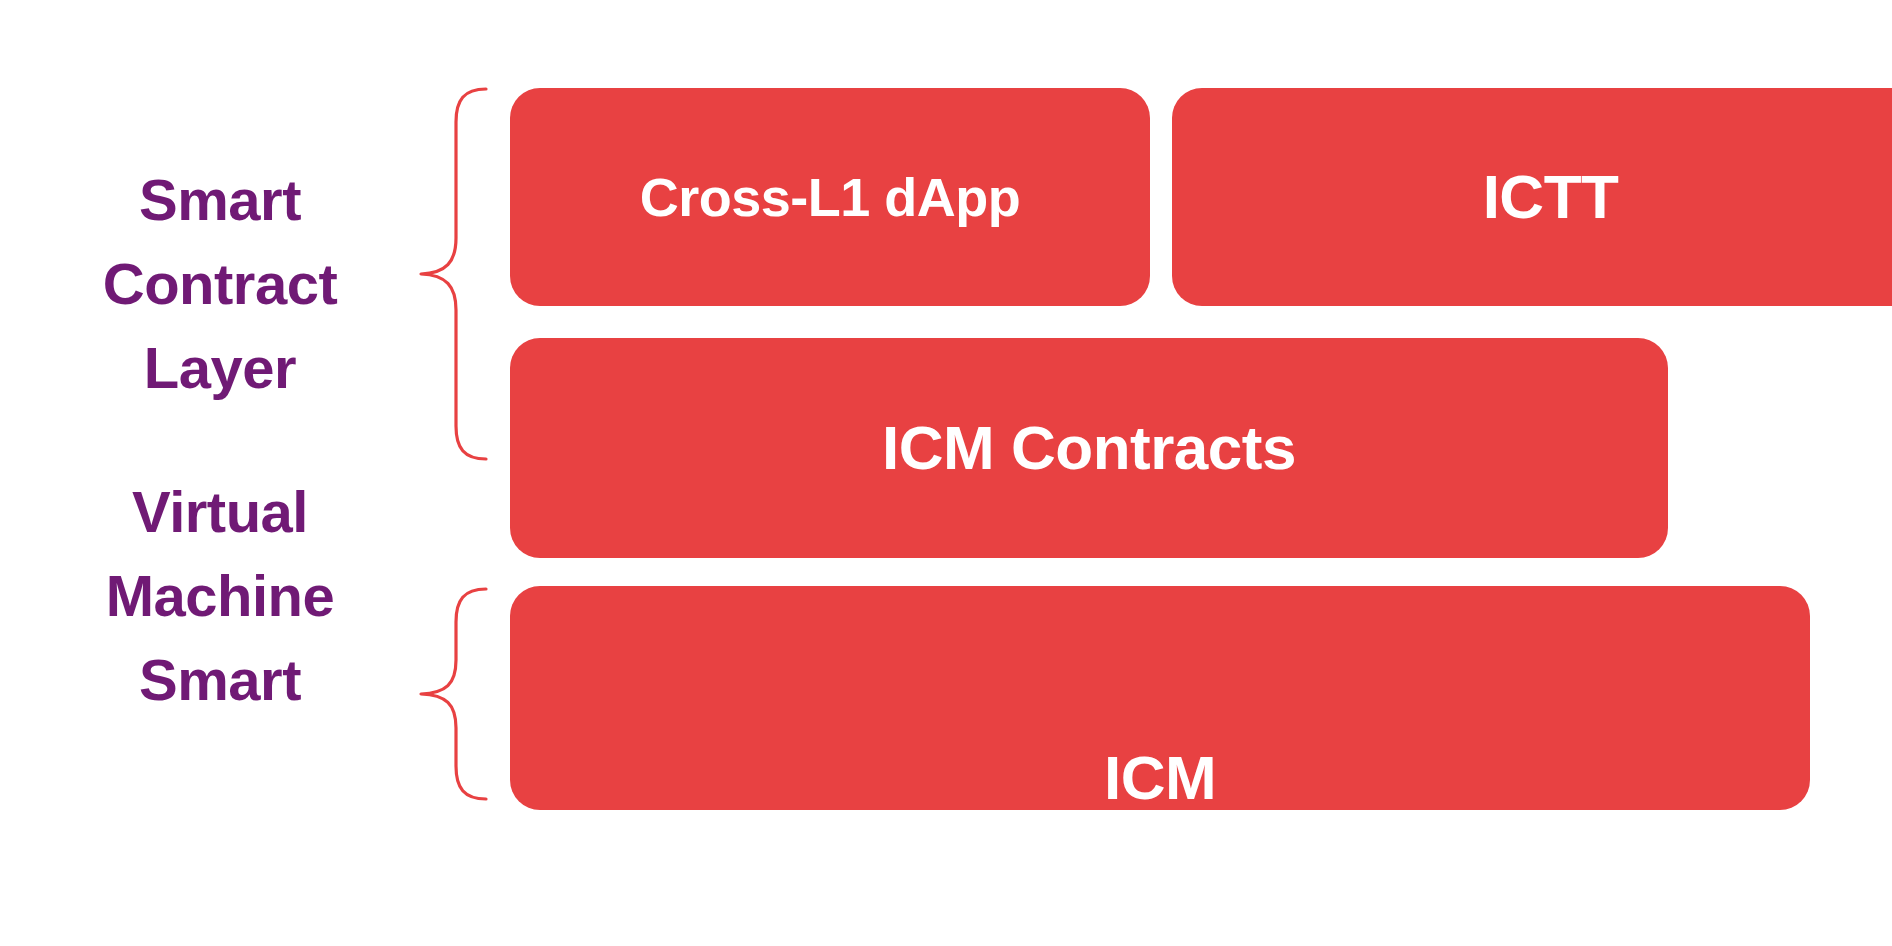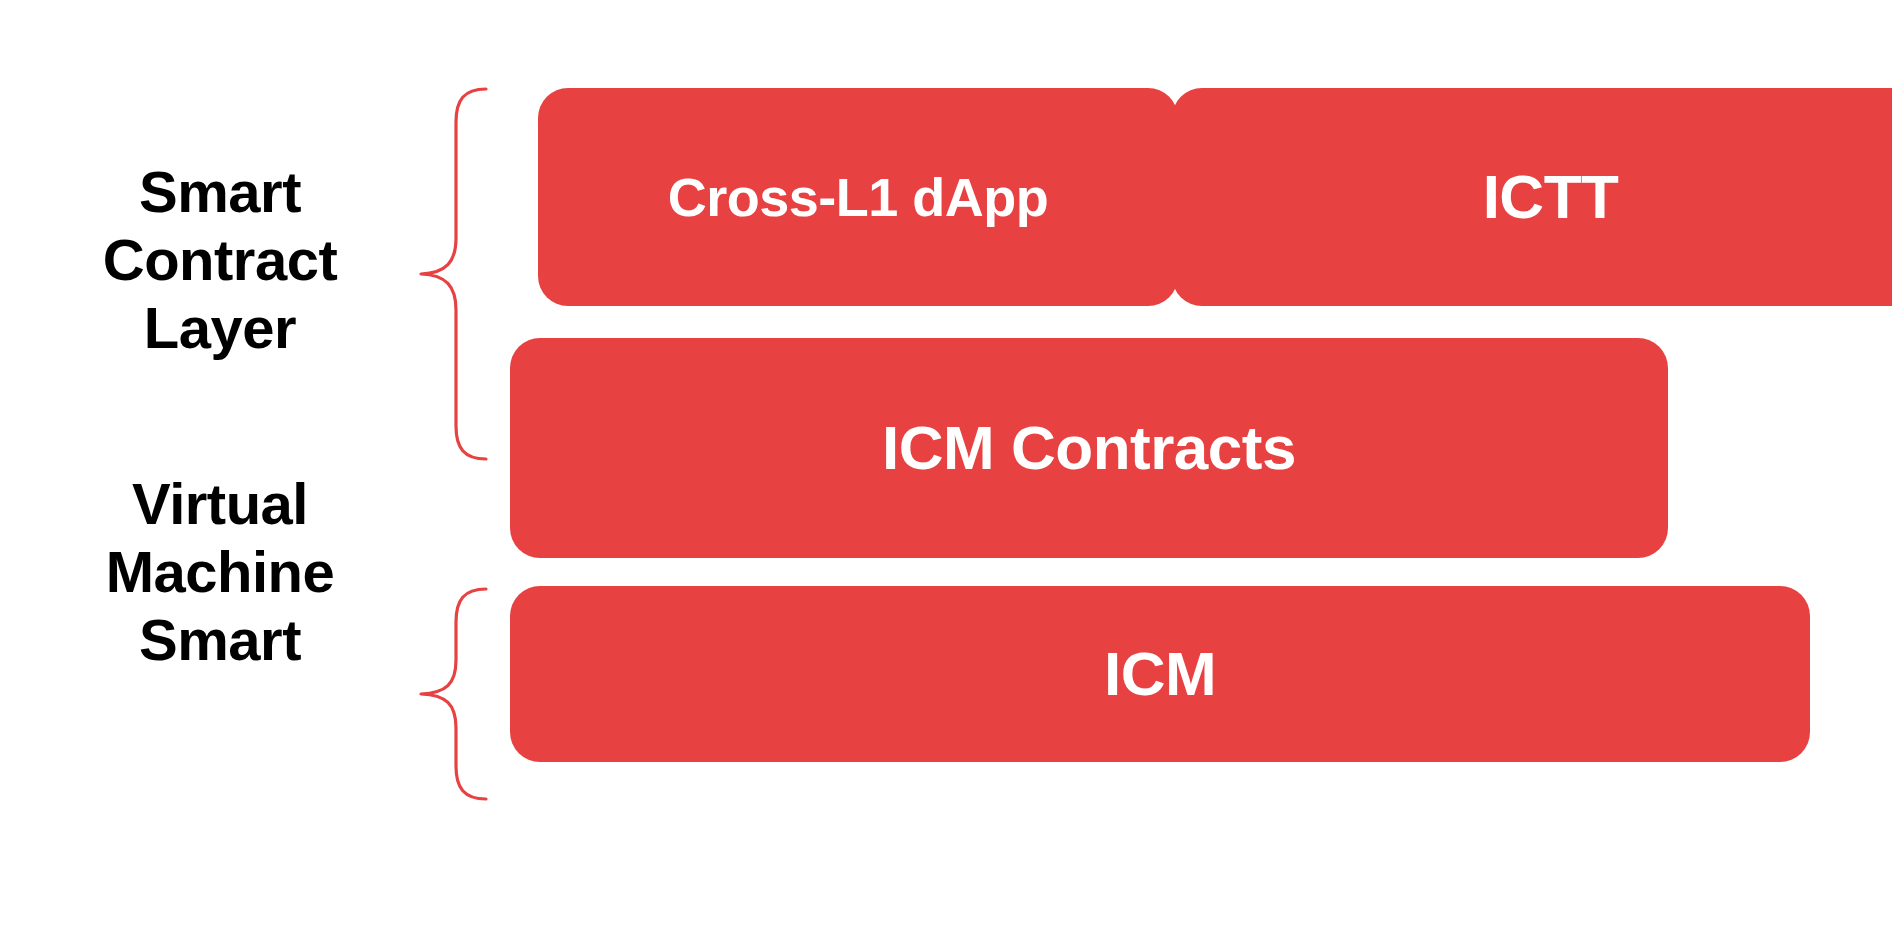--- a/index.html
+++ b/index.html
@@ -21,23 +21,23 @@
   }
 
   
   .group-label {
     position: absolute;
     width: 340px;
     left: 50px;
     text-align: center;
     font-weight: 700;
     font-size: 58px;
-    line-height: 68px;
+    line-height: 84px;
     letter-spacing: -0.5px;
-    color: #000000;
+    color: #701a75;
     white-space: pre-line;
   }
   #label-smart-contract { top: 158px; }
   #label-virtual-machine { top: 470px; }
 
   
   .brace {
     position: absolute;
     left: 412px;
   }
@@ -65,21 +65,21 @@
   .box-label {
     color: #ffffff;
     font-weight: 700;
     letter-spacing: -0.5px;
     text-align: center;
     line-height: 1.05;
     white-space: nowrap;
   }
 
   #box-cross-l1-dapp {
-    left: 538px;
+    left: 510px;
     top: 88px;
     width: 640px;
     height: 218px;
   }
   #box-cross-l1-dapp .box-label { font-size: 54px; }
 
   #box-ictt {
     left: 1172px;
     top: 88px;
     width: 757px;
@@ -92,21 +92,22 @@
     top: 338px;
     width: 1158px;
     height: 220px;
   }
   #box-icm-contracts .box-label { font-size: 62px; }
 
   #box-icm {
     left: 510px;
     top: 586px;
     width: 1300px;
-    height: 176px;
+    height: 224px;
+    align-items: flex-end;
   }
   #box-icm .box-label { font-size: 62px; }
 </style>
 </head>
 <body>
 
 <div id="canvas">
 
   <div class="group-label" id="label-smart-contract">Smart
 Contract

